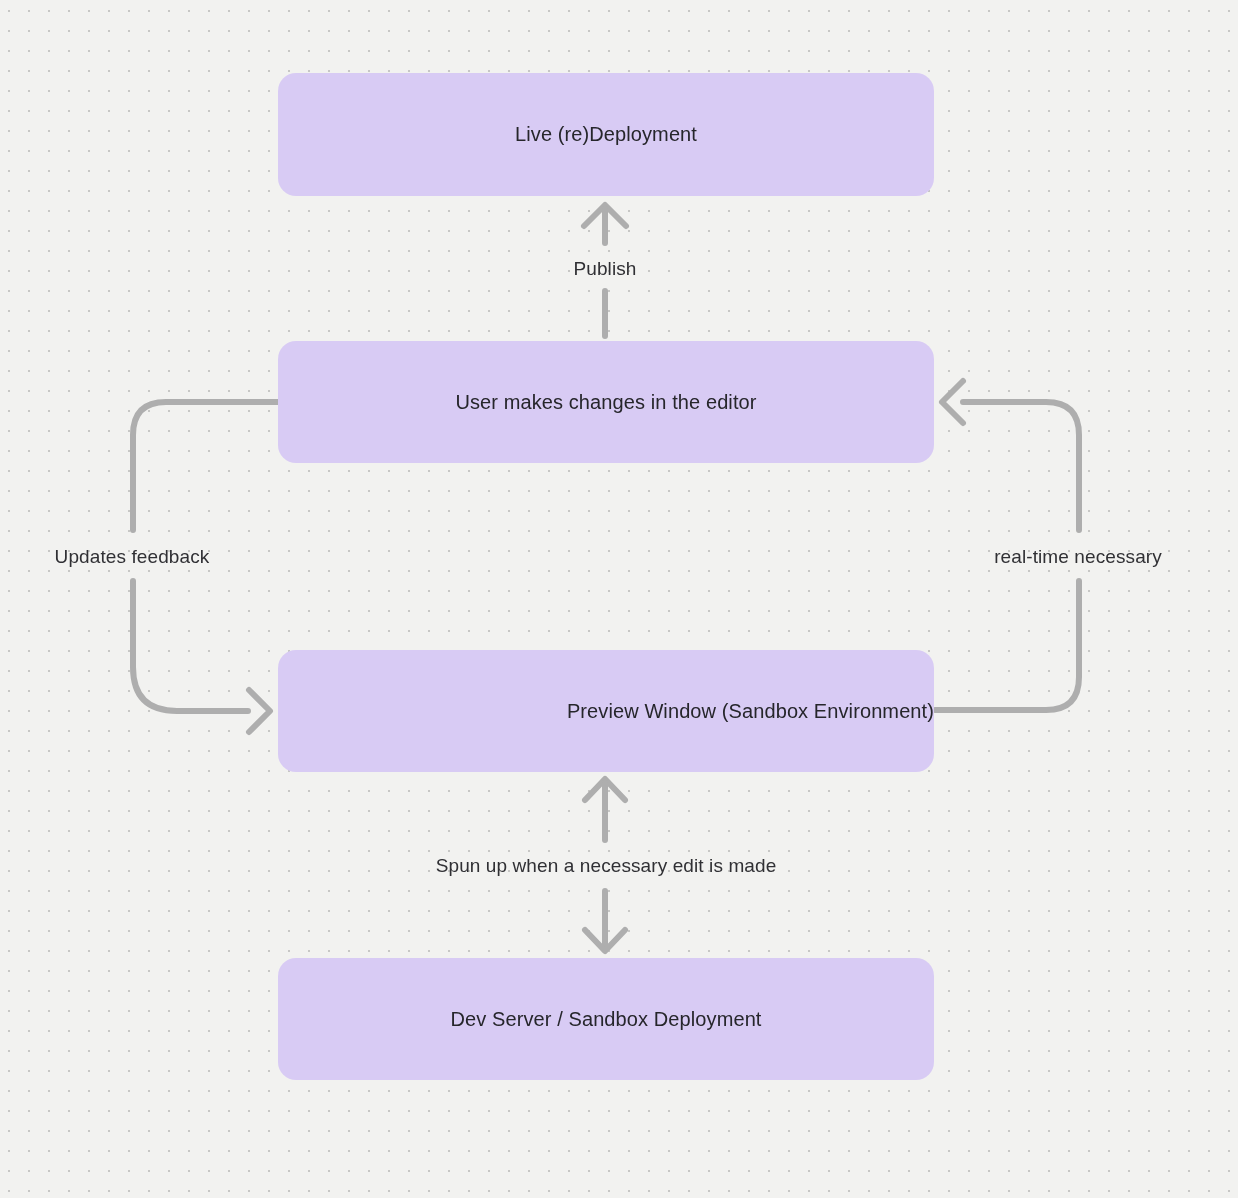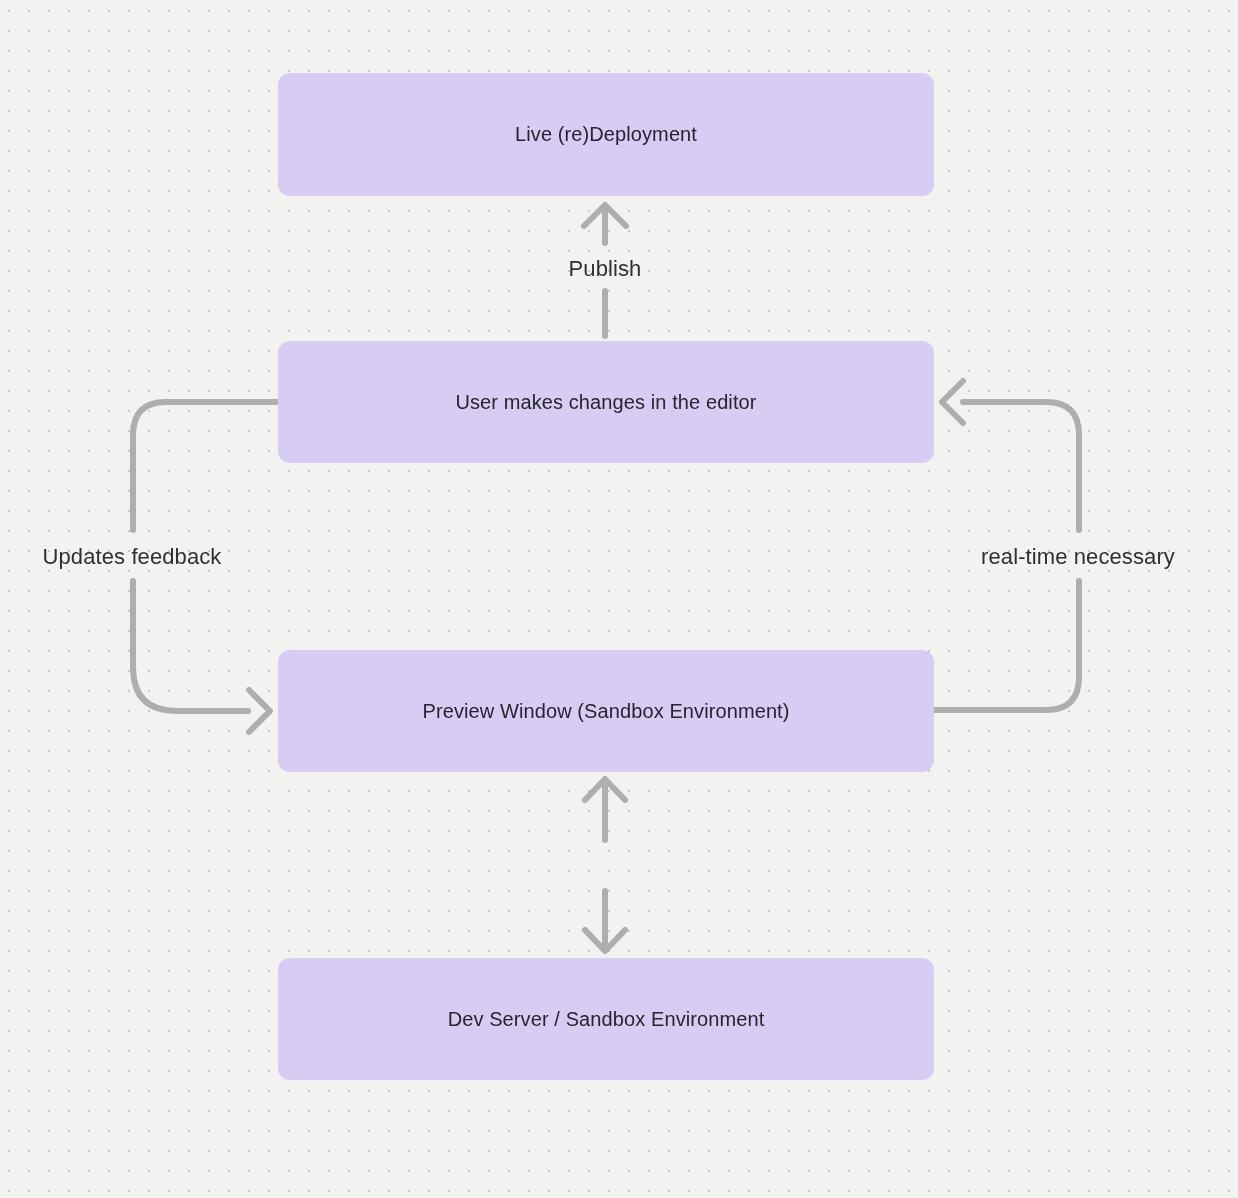--- a/index.html
+++ b/index.html
@@ -28,37 +28,37 @@
     stroke-width: 6;
     stroke-linecap: round;
     stroke-linejoin: round;
   }
   .node {
     position: absolute;
     left: 278px;
     width: 656px;
     height: 122px;
     background: #d8cbf4;
-    border-radius: 12px;
+    border-radius: 18px;
     display: flex;
     align-items: center;
     justify-content: center;
     text-align: center;
     font-size: 20px;
     color: #26262b;
     letter-spacing: 0.1px;
   }
   .node-1 { top: 73px;  height: 123px; }
   .node-2 { top: 341px; }
-  .node-3 { top: 650px; }
+  .node-3 { top: 650px; justify-content: flex-end; }
   .node-4 { top: 958px; }
   .edge-label {
     position: absolute;
     transform: translate(-50%, -50%);
-    font-size: 22px;
+    font-size: 19px;
     color: #303034;
     white-space: nowrap;
     letter-spacing: 0.1px;
   }
   .label-publish   { left: 605px;  top: 269px; }
   .label-updates   { left: 132px;  top: 557px; }
   .label-feedback  { left: 1078px; top: 557px; }
   .label-spunup    { left: 606px;  top: 866px; }
 </style>
 </head>
@@ -102,23 +102,24 @@
 
   <div class="node node-2">
     <span>User makes changes in the editor</span>
   </div>
 
   <div class="node node-3">
     <span>Preview Window (Sandbox Environment)</span>
   </div>
 
   <div class="node node-4">
-    <span>Dev Server / Sandbox Environment</span>
+    <span>Dev Server / Sandbox Deployment</span>
   </div>
 
   <div class="edge-label label-publish">Publish</div>
 
   <div class="edge-label label-updates">Updates feedback</div>
 
   <div class="edge-label label-feedback">real-time necessary</div>
 
+  <div class="edge-label label-spunup">Spun up when a necessary edit is made</div>
 
 </div>
 
 </body></html>

